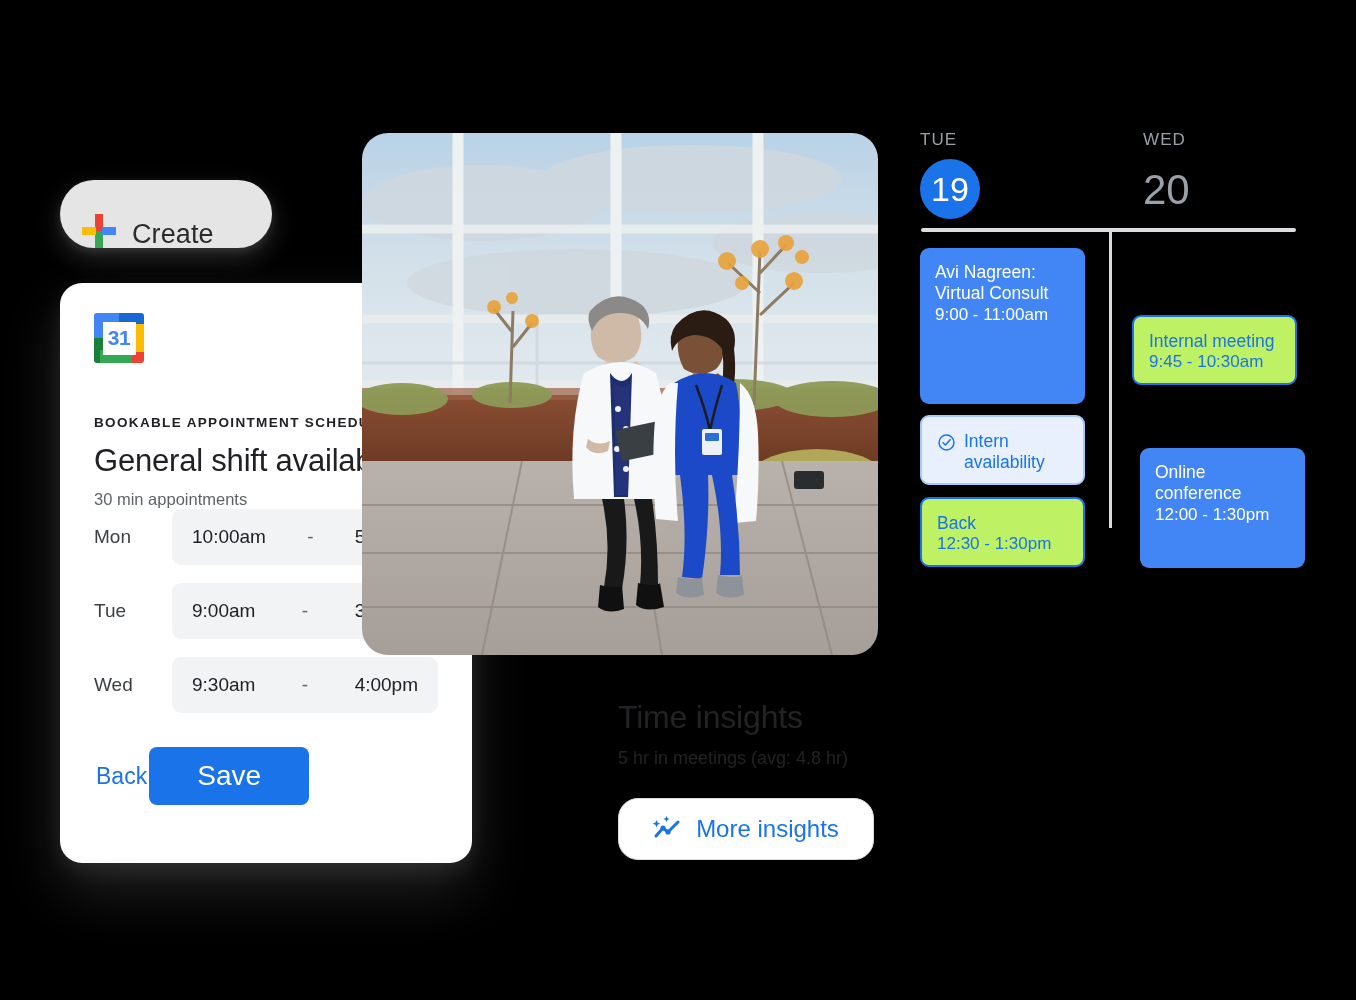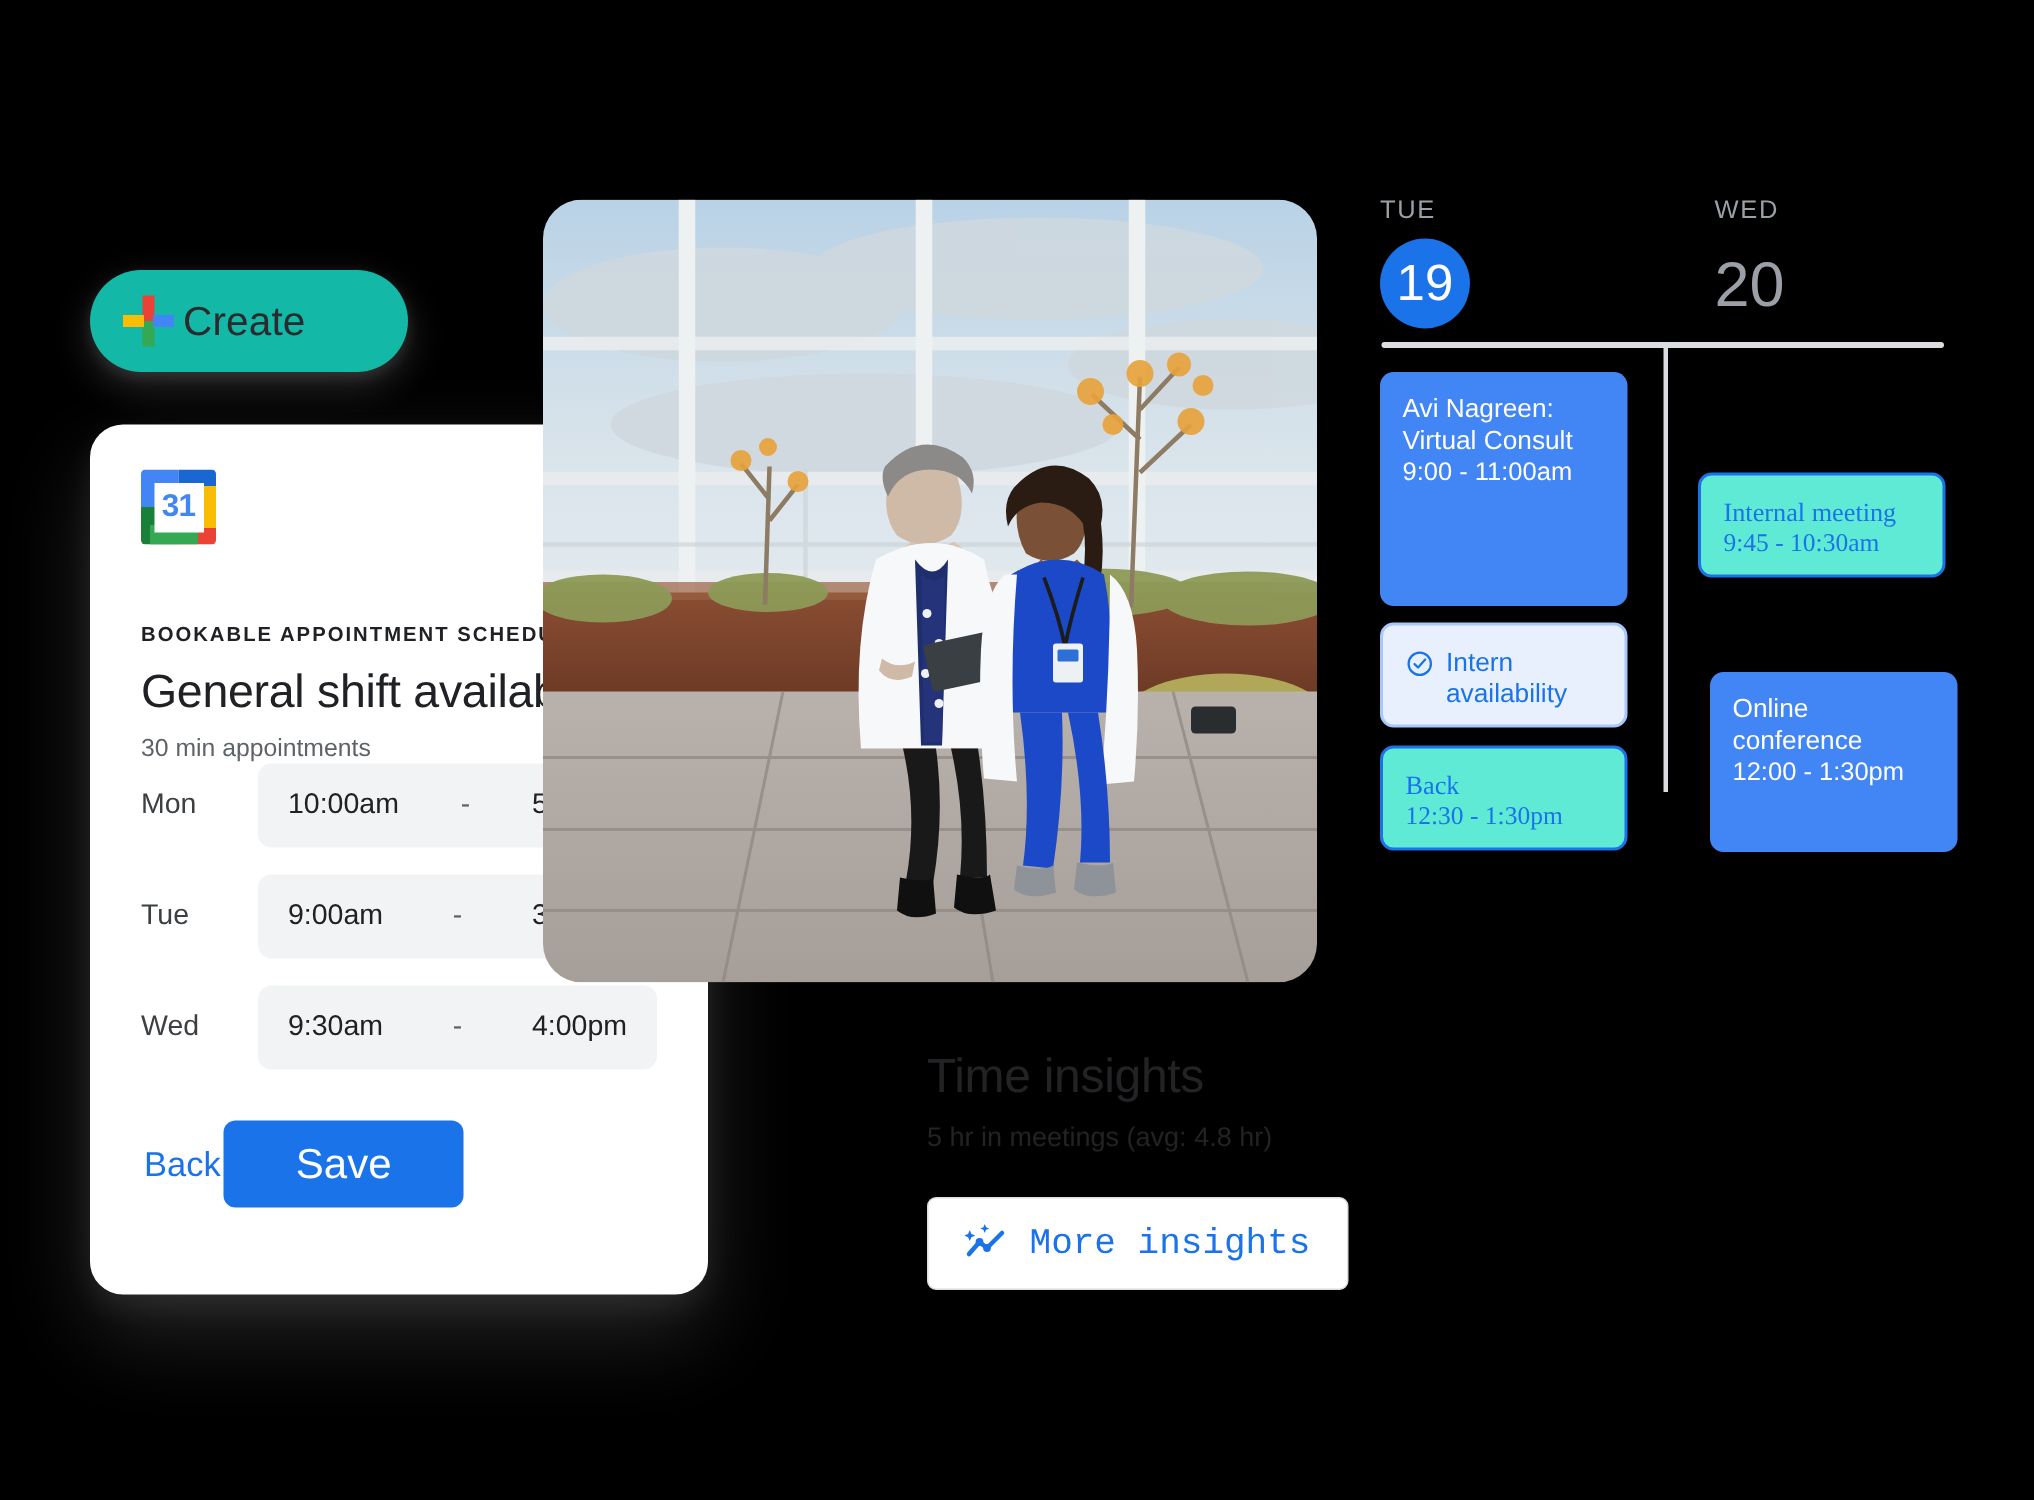--- a/index.html
+++ b/index.html
@@ -7,22 +7,22 @@
   body{
     width:1356px;height:1000px;position:relative;overflow:hidden;
     font-family:"Liberation Sans","DejaVu Sans",sans-serif;
     -webkit-font-smoothing:antialiased;
   }
   .stage{position:absolute;inset:0;}
 
   
   #create-button{
     position:absolute;left:60px;top:180px;width:212px;height:68px;
-    background:#14b8a6;border-radius:34px;border:none;
-    display:flex;align-items:center;gap:6px;padding:0 26px 0 22px;
+    background:#e5e5e5;border-radius:34px;border:none;
+    display:flex;align-items:flex-end;gap:16px;padding:0 26px 0 22px;
     box-sizing:border-box;cursor:pointer;
     box-shadow:0 10px 26px rgba(255,255,255,.16),0 3px 10px rgba(255,255,255,.10);
   }
   #create-button .gplus{width:34px;height:34px;position:relative;flex:0 0 34px;}
   #create-button .gplus i{position:absolute;display:block;}
   .gp-red   {left:13px;top:0;width:8px;height:17px;background:#EA4335;}
   .gp-green {left:13px;top:17px;width:8px;height:17px;background:#34A853;}
   .gp-yellow{left:0;top:13px;width:14px;height:8px;background:#FBBC04;}
   .gp-blue  {left:20px;top:13px;width:14px;height:8px;background:#4285F4;}
   #create-button .lbl{
@@ -113,33 +113,33 @@
   #cal-hrule{position:absolute;left:1px;top:98px;width:375px;height:4px;background:#dadce0;border-radius:2px;}
   #cal-vrule{position:absolute;left:189px;top:98px;width:3px;height:300px;background:#dadce0;}
 
   .event{
     position:absolute;border-radius:9px;box-sizing:border-box;cursor:pointer;
     padding:14px 15px;line-height:1.22;
   }
   .event .ttl{font-size:17.5px;font-weight:500;}
   .event .tm{font-size:17px;font-weight:400;}
   .event.solid{background:#4285f4;color:#fff;}
-  .event.outline{background:#5eead4;border:2px solid #1a73e8;color:#1a73e8;font-family:Liberation Serif, serif;}
+  .event.outline{background:#bef264;border:2px solid #1a73e8;color:#1a73e8;}
   .event.tinted{background:#e8f0fe;border:2px solid #a8c7fa;color:#1a73e8;}
   .ev-head{display:flex;align-items:flex-start;gap:8px;}
   .check-icon{flex:0 0 19px;width:19px;height:19px;margin-top:2px;}
 
   
   #time-insights{position:absolute;left:618px;top:700px;width:300px;}
   #insights-title{font-size:32px;color:#232326;font-weight:400;letter-spacing:-.2px;line-height:1.1;}
   #insights-sub{margin-top:13px;font-size:18px;color:#232326;font-weight:400;}
   #more-insights-button{
-    margin-top:29px;width:281px;height:62px;background:#fff;border:1.5px solid #dadce0;
-    border-radius:6px;cursor:pointer;display:flex;align-items:center;justify-content:center;
-    gap:13px;font-family:Liberation Mono, monospace;
+    margin-top:29px;width:256px;height:62px;background:#fff;border:1.5px solid #dadce0;
+    border-radius:20px;cursor:pointer;display:flex;align-items:center;justify-content:center;
+    gap:13px;font-family:Liberation Sans, sans-serif;
   }
   #more-insights-button .mi-lbl{font-size:24px;color:#1a73e8;font-weight:500;}
 </style>
 </head>
 <body>
 
 <div class="stage">
 
   <button id="create-button">
     <span class="gplus">

